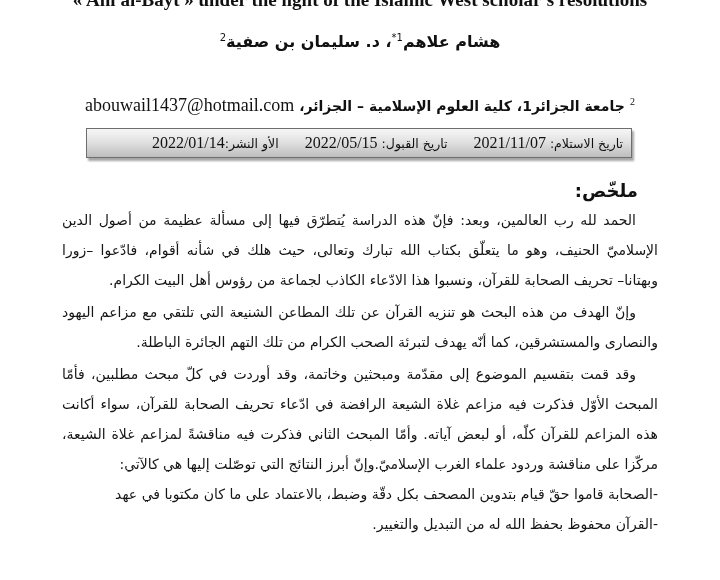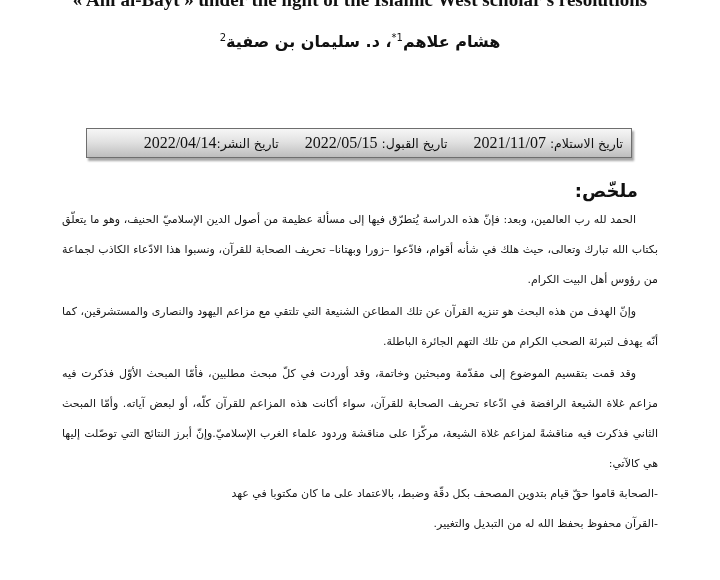--- a/index.html
+++ b/index.html
@@ -61,21 +61,21 @@
       position: absolute; top: 181px; right: 62px;
       direction: rtl;
       font-family: "DejaVu Sans", sans-serif;
       font-weight: bold; font-size: 18px; line-height: 20px;
     }
 
     .body-text {
       position: absolute; top: 205px; left: 62px; width: 596px;
       direction: rtl; text-align: justify; text-align-last: right;
       font-family: "DejaVu Sans", sans-serif;
-      font-size: 11px; color: #151515;
+      font-size: 14px; color: #151515;
     }
     .body-text p {
       line-height: 30px;
       text-indent: 22px;
       margin: 0;
     }
     .body-text p.gap { margin-top: 2px; }
     .body-text p.list { text-indent: 0; }
   </style>
 </head>
@@ -83,32 +83,36 @@
 
 <div class="page">
 
   <div class="title-en">« Ahl al-Bayt » under the light of the Islamic West scholar's resolutions</div>
 
   <div class="authors">
     <span>هشام علاهم</span><sup>1*</sup><span>، د. </span><span>سليمان بن صفية</span><sup>2</sup>
   </div>
 
 
+  <div class="affil affil-2">
+    <sup>2</sup>&nbsp;<span class="ar">جامعة الجزائر1، كلية العلوم الإسلامية – الجزائر،</span>
+    <span class="em">abouwail1437@hotmail.com</span>
+  </div>
 
   <div class="dates-bar">
     <span class="date-item">
       <span class="lbl">تاريخ الاستلام:</span>
       <span class="val">2021/11/07</span>
     </span>
     <span class="date-item">
       <span class="lbl">تاريخ القبول:</span>
       <span class="val">2022/05/15</span>
     </span>
     <span class="date-item">
-      <span class="lbl">تاريخ النشر:</span><span class="val">2022/04/14</span>
+      <span class="lbl">الأو النشر:</span><span class="val">2022/01/14</span>
     </span>
   </div>
 
   <div class="abstract-heading">ملخّص:</div>
 
   <div class="body-text">
     <p>الحمد لله رب العالمين، وبعد: فإنّ هذه الدراسة يُتطرّق فيها إلى مسألة عظيمة من أصول الدين الإسلاميّ الحنيف، وهو ما يتعلّق بكتاب الله تبارك وتعالى، حيث هلك في شأنه أقوام، فادّعوا –زورا وبهتانا– تحريف الصحابة للقرآن، ونسبوا هذا الادّعاء الكاذب لجماعة من رؤوس أهل البيت الكرام.</p>
     <p class="gap">وإنّ الهدف من هذه البحث هو تنزيه القرآن عن تلك المطاعن الشنيعة التي تلتقي مع مزاعم اليهود والنصارى والمستشرقين، كما أنّه يهدف لتبرئة الصحب الكرام من تلك التهم الجائرة الباطلة.</p>
     <p class="gap">وقد قمت بتقسيم الموضوع إلى مقدّمة ومبحثين وخاتمة، وقد أوردت في كلّ مبحث مطلبين، فأمّا المبحث الأوّل فذكرت فيه مزاعم غلاة الشيعة الرافضة في ادّعاء تحريف الصحابة للقرآن، سواء أكانت هذه المزاعم للقرآن كلّه، أو لبعض آياته. وأمّا المبحث الثاني فذكرت فيه مناقشةً لمزاعم غلاة الشيعة، مركّزا على مناقشة وردود علماء الغرب الإسلاميّ.وإنّ أبرز النتائج التي توصّلت إليها هي كالآتي:</p>
     <p class="list">-الصحابة قاموا حقّ قيام بتدوين المصحف بكل دقّة وضبط، بالاعتماد على ما كان مكتوبا في عهد</p>

